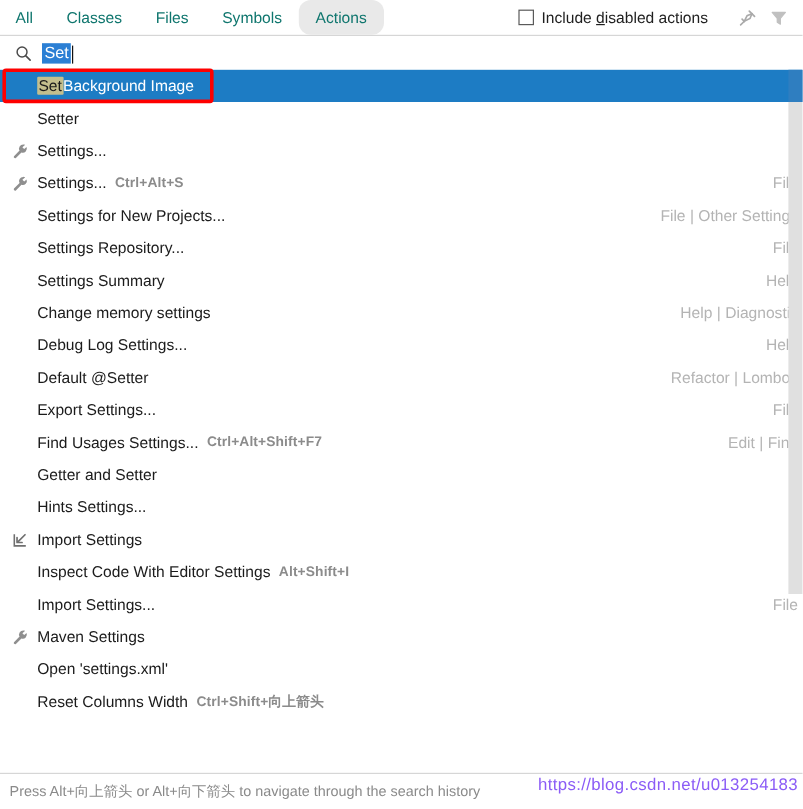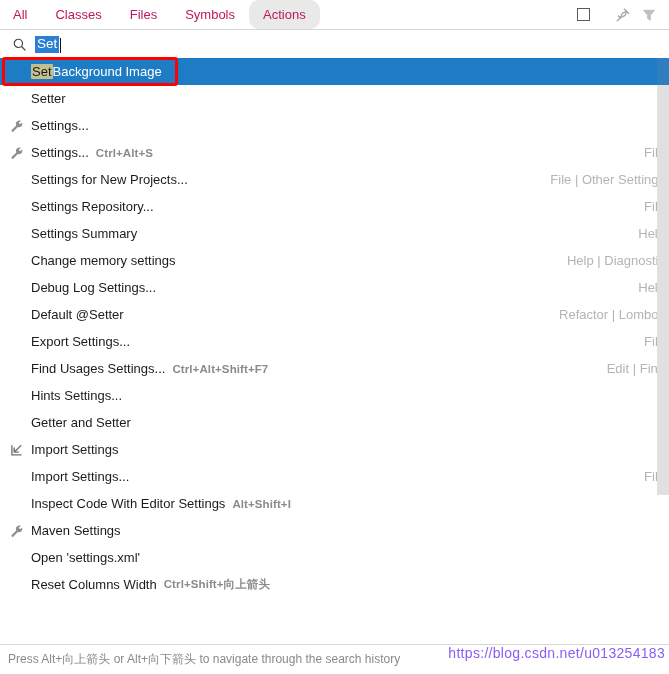--- a/index.html
+++ b/index.html
@@ -27,21 +27,21 @@
     display: flex;
     align-items: stretch;
     background: #ffffff;
     border-bottom: 1px solid #d6d6d6;
   }
   .tab {
     display: flex;
     align-items: center;
     padding: 0 14px;
     font-size: 13px;
-    color: #be185d;
+    color: #0f766e;
     cursor: default;
     white-space: nowrap;
   }
   .tab.first { padding-left: 13px; }
   .tab.selected {
     background: #e9e9e9;
     border-radius: 10px;
   }
 
   .tabbar-right {
@@ -243,20 +243,21 @@
           <span>Symbols</span>
         </div>
         <div class="tab selected">
           <span>Actions</span>
         </div>
       </div>
 
     <div class="tabbar-right">
       <label class="chk-wrap">
         <span class="chkbox"></span>
+        <span class="chk-label"><span>Include </span><u>d</u><span>isabled actions</span></span>
       </label>
 
       <span class="hdr-icon" title="pin">
         <svg width="16" height="16" viewBox="0 0 16 16" aria-hidden="true">
           <g fill="none" stroke="#a6a6a6" stroke-width="1.4" stroke-linecap="round">
             <path d="M9.4 2.2l4.4 4.4"></path>
             <path d="M11.6 4.4 L7.6 6.0 L5.2 10.8 L3.4 9.0"></path>
             <path d="M11.6 4.4 L10.0 8.4 L5.2 10.8"></path>
             <path d="M5.1 10.9 L2.2 13.8"></path>
           </g>
@@ -372,54 +373,54 @@
           <span class="ico"></span>
           <span class="label">
             <span>Find Usages Settings...</span>
           </span>
           <span class="shortcut">Ctrl+Alt+Shift+F7</span>
           <span class="group">Edit | Find</span>
         </div>
         <div class="row">
           <span class="ico"></span>
           <span class="label">
+            <span>Getter and Setter</span>
+          </span>
+        </div>
+        <div class="row">
+          <span class="ico"></span>
+          <span class="label">
             <span>Hints Settings...</span>
-          </span>
-        </div>
-        <div class="row">
-          <span class="ico"></span>
-          <span class="label">
-            <span>Getter and Setter</span>
           </span>
         </div>
         <div class="row">
           <span class="ico">
             <svg width="14" height="14" viewBox="0 0 16 16" aria-hidden="true">
               <path d="M2.2 3.2 V13.6 H12.4" fill="none" stroke="#6f6f6f" stroke-width="1.5" stroke-linecap="square"></path>
               <path d="M12.4 3.0 L5.6 9.8" fill="none" stroke="#6f6f6f" stroke-width="1.6" stroke-linecap="round"></path>
               <path d="M9.6 10.4 H4.8 V5.6" fill="none" stroke="#6f6f6f" stroke-width="1.6" stroke-linecap="round" stroke-linejoin="round"></path>
             </svg>
           </span>
           <span class="label">
             <span>Import Settings</span>
           </span>
         </div>
         <div class="row">
           <span class="ico"></span>
           <span class="label">
+            <span>Inspect Code With Editor Settings</span>
+          </span>
+          <span class="shortcut">Alt+Shift+I</span>
+        </div>
+        <div class="row">
+          <span class="ico"></span>
+          <span class="label">
             <span>Import Settings...</span>
           </span>
           <span class="group">File</span>
-        </div>
-        <div class="row">
-          <span class="ico"></span>
-          <span class="label">
-            <span>Inspect Code With Editor Settings</span>
-          </span>
-          <span class="shortcut">Alt+Shift+I</span>
         </div>
         <div class="row">
           <span class="ico">
             <svg width="14" height="14" viewBox="0 0 16 16" aria-hidden="true">
               <path d="M10.6 1.6a3.9 3.9 0 0 0-3.4 5.8L1.9 12.7a1.3 1.3 0 0 0 1.8 1.8l5.3-5.3a3.9 3.9 0 0 0 4.9-5.1L11.6 6 9.9 4.3l2.7-2.4a3.9 3.9 0 0 0-2-0.3z" fill="#8f8f8f"></path>
             </svg>
           </span>
           <span class="label">
             <span>Maven Settings</span>
           </span>

